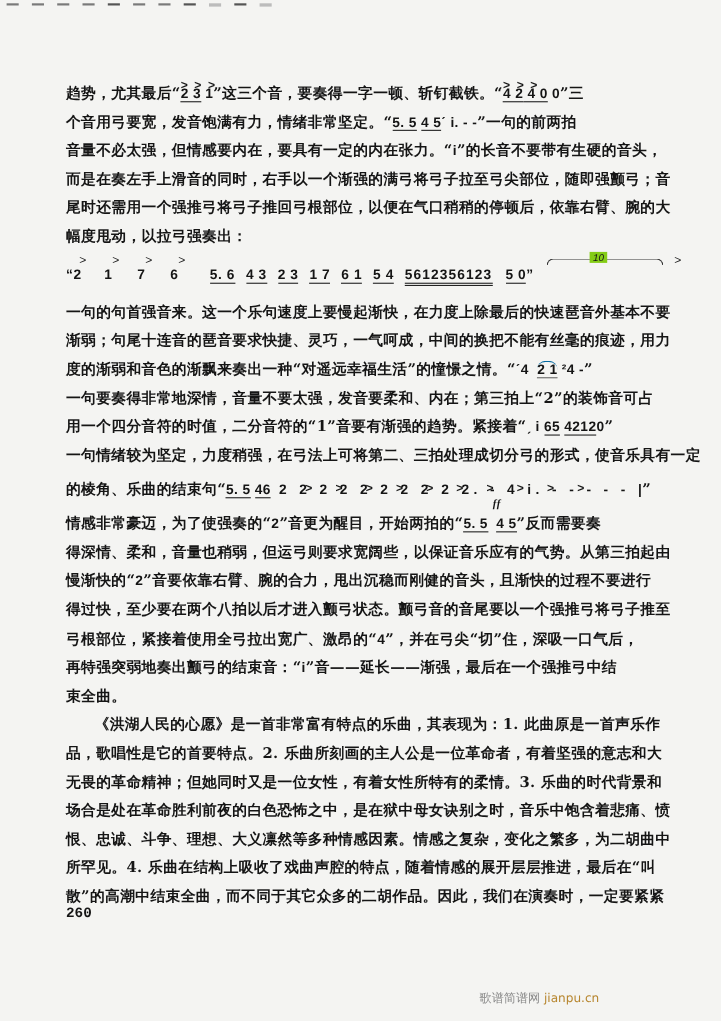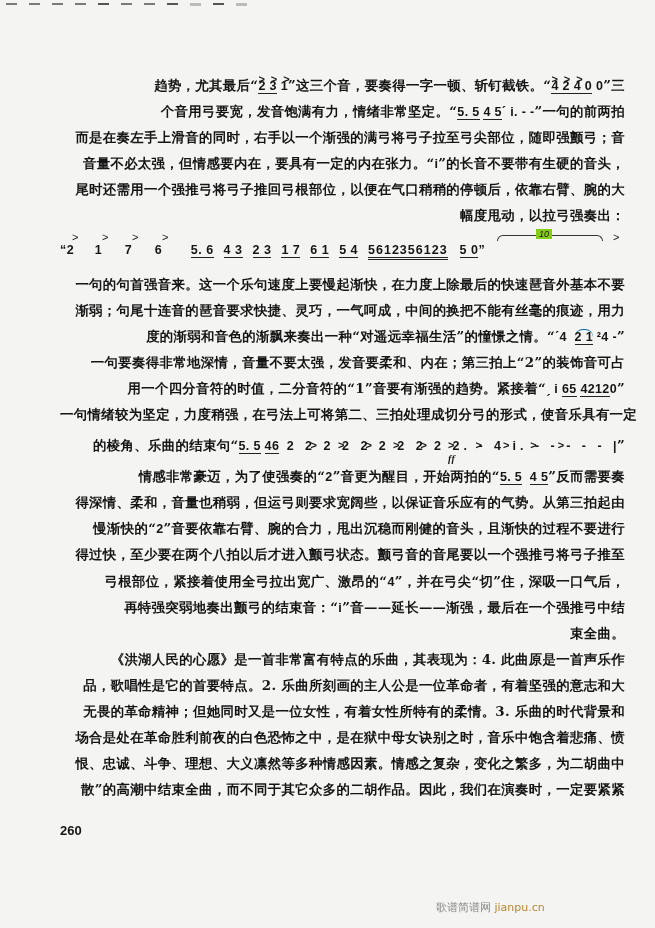--- a/index.html
+++ b/index.html
@@ -10,37 +10,37 @@
       color: #151515;
     }
     .top-dashes { position: absolute; top: 3px; left: 6px; display: flex; gap: 12px; }
     .top-dashes span { display: block; width: 11px; height: 2px; background: #7a7a7a; }
     .top-dashes span.light { background: #bcbcbc; height: 3px; }
     .top-dashes span.dark { background: #555; height: 2px; }
 
     .page { position: absolute; left: 60px; top: 72px; width: 565px; }
     .line {
       font-size: 13.4px; line-height: 26.1px; height: 26.1px; white-space: nowrap;
-      letter-spacing: 0.35px; font-weight: bold; text-align: right;
+      letter-spacing: 0.35px; font-weight: bold;
     }
     .line.indent { text-indent: 26px; }
     .notation-row { position: relative; height: 42px; }
     .jp { font-family: "Liberation Sans", sans-serif; font-weight: bold; font-size: 12.5px; }
     .jp .u { border-bottom: 1.4px solid #222; padding-bottom: 0; }
     .acc { position: absolute; font-size: 11px; font-family: "Liberation Sans", sans-serif; }
     .num-line {
       position: absolute; font-family: "Liberation Sans", sans-serif; font-weight: bold;
       font-size: 12.5px; white-space: nowrap; letter-spacing: 0.5px;
     }
     .tuplet {
       position: absolute; border-top: 1px solid #333; border-left: 1px solid #333; border-right: 1px solid #333;
       border-radius: 8px 8px 0 0; height: 5px;
     }
     .tuplet-num { position: absolute; font-size: 9px; font-style: italic; background: #84cc16; padding: 0 3px; font-family: "Liberation Sans", sans-serif; }
-    .page-number { position: absolute; left: 60px; top: 823px; font-size: 13px; font-weight: bold; font-family: Liberation Sans, sans-serif; }
+    .page-number { position: absolute; left: 60px; top: 823px; font-size: 13px; font-weight: bold; font-family: Liberation Mono, monospace; }
     .watermark { position: absolute; left: 436px; top: 900px; font-size: 11px; color: #888; font-family: "DejaVu Sans", sans-serif; }
     .watermark .url { color: #b7862f; margin-top: 45px; }
   </style>
 </head>
 <body>
 
 <div class="top-dashes">
   <span></span>
   <span></span>
   <span></span>
@@ -56,24 +56,24 @@
 
 <div class="page">
 
   <div>
     <div class="line" style="position:relative;">
       <span>趋势，尤其最后“</span><span class="jp" style="position:relative;"><span class="acc" style="top:-13px;left:0;letter-spacing:6px;">&gt;&gt;&gt;</span><span class="u">2 3</span><span> 1</span></span><span>”这三个音，要奏得一字一顿、斩钉截铁。“</span><span class="jp" style="position:relative;"><span class="acc" style="top:-13px;left:0;letter-spacing:6px;">&gt;&gt;&gt;</span><span class="u">4 2</span><span class="u"> 4 0</span><span>  0</span></span><span>”三</span>
     </div>
     <div class="line">
       <span>个音用弓要宽，发音饱满有力，情绪非常坚定。“</span><span class="jp"><span class="u">5. 5</span> <span class="u"> 4 5</span><span>ˊ i. - -</span></span><span>”一句的前两拍</span>
     </div>
-    <div class="line">而是在奏左手上滑音的同时，右手以一个渐强的满弓将弓子拉至弓尖部位，随即强颤弓；音</div>
     <div class="line">
       <span>音量不必太强，但情感要内在，要具有一定的内在张力。“</span><span class="jp">i</span><span>”的长音不要带有生硬的音头，</span>
     </div>
+    <div class="line">而是在奏左手上滑音的同时，右手以一个渐强的满弓将弓子拉至弓尖部位，随即强颤弓；音</div>
     <div class="line">尾时还需用一个强推弓将弓子推回弓根部位，以便在气口稍稍的停顿后，依靠右臂、腕的大</div>
     <div class="line">幅度甩动，以拉弓强奏出：</div>
   </div>
 
   <div class="notation-row">
     <span class="acc" style="left:12px;top:2px;">&gt;</span>
     <span class="acc" style="left:42px;top:2px;">&gt;</span>
     <span class="acc" style="left:72px;top:2px;">&gt;</span>
     <span class="acc" style="left:102px;top:2px;">&gt;</span>
     <div class="num-line" style="left:0;top:14px;">
@@ -113,25 +113,26 @@
     <div class="line">
       <span>弓根部位，紧接着使用全弓拉出宽广、激昂的“</span><span class="jp">4</span><span>”，并在弓尖“切”住，深吸一口气后，</span>
     </div>
     <div class="line">
       <span>再特强突弱地奏出颤弓的结束音：“</span><span class="jp">i</span><span>”音——延长——渐强，最后在一个强推弓中结</span>
     </div>
     <div class="line">束全曲。</div>
   </div>
 
   <div>
-    <div class="line indent">《洪湖人民的心愿》是一首非常富有特点的乐曲，其表现为：4. 此曲原是一首声乐作</div>
+    <div class="line indent">《洪湖人民的心愿》是一首非常富有特点的乐曲，其表现为：1. 此曲原是一首声乐作</div>
     <div class="line">品，歌唱性是它的首要特点。2. 乐曲所刻画的主人公是一位革命者，有着坚强的意志和大</div>
     <div class="line">无畏的革命精神；但她同时又是一位女性，有着女性所特有的柔情。3. 乐曲的时代背景和</div>
     <div class="line">场合是处在革命胜利前夜的白色恐怖之中，是在狱中母女诀别之时，音乐中饱含着悲痛、愤</div>
     <div class="line">恨、忠诚、斗争、理想、大义凛然等多种情感因素。情感之复杂，变化之繁多，为二胡曲中</div>
+    <div class="line">所罕见。4. 乐曲在结构上吸收了戏曲声腔的特点，随着情感的展开层层推进，最后在“叫</div>
     <div class="line">散”的高潮中结束全曲，而不同于其它众多的二胡作品。因此，我们在演奏时，一定要紧紧</div>
   </div>
 </div>
 
 <div class="page-number">260</div>
 
 <div class="watermark">
   <span>歌谱简谱网</span>
   <span class="url">jianpu.cn</span>
 </div>

